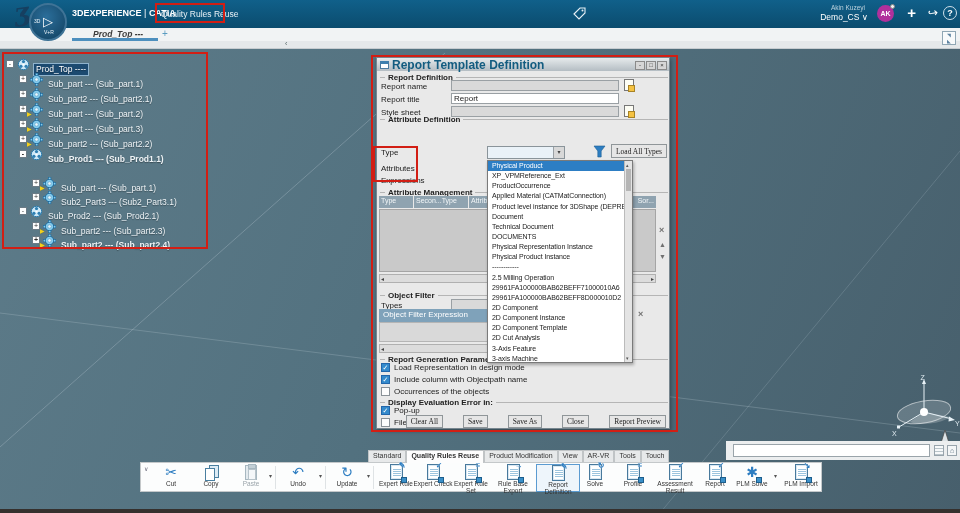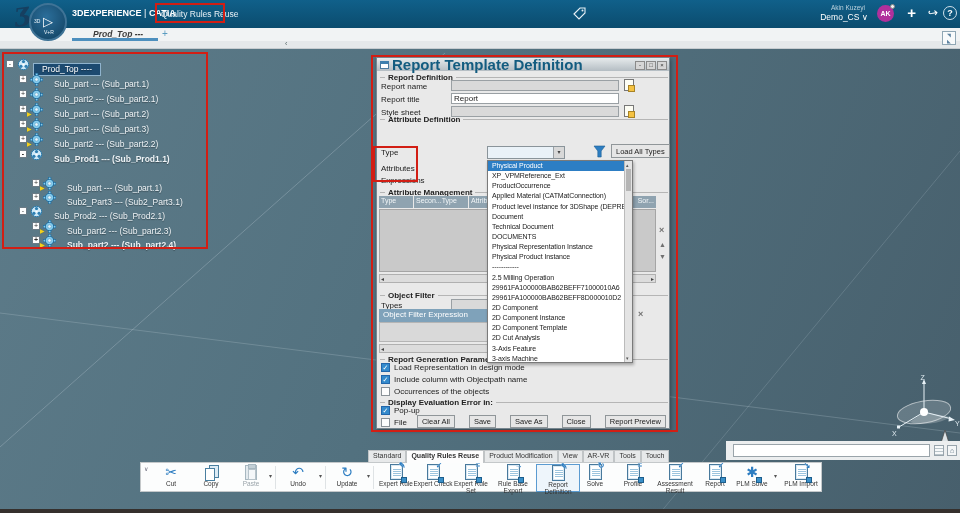--- a/index.html
+++ b/index.html
@@ -56,31 +56,31 @@
   .st-icon{position:absolute;top:4px;width:10px;height:11px;border:1px solid #98a4ac;background:#f4f6f7;}
   .st-icon.i1{left:208px;background:repeating-linear-gradient(#f7f9fa 0 2px,#b9c4ca 2px 3px);}
   .st-icon.i2{left:221px;display:flex;align-items:center;justify-content:center;font-size:7px;color:#5b7180;}
   
   #tree{position:absolute;left:0;top:0;width:300px;height:260px;z-index:10;}
   .tree-row{position:absolute;display:flex;align-items:center;gap:3px;height:13px;white-space:nowrap;}
   .expander{width:8px;height:8px;background:#fdfdfd;border:1px solid #6b7b85;color:#333;
     font-size:7px;line-height:6px;text-align:center;flex:0 0 8px;}
   .node-icon{position:relative;width:13px;height:13px;flex:0 0 13px;}
   .inst-arrow{position:absolute;left:-3px;bottom:-2px;font-size:6px;color:#f2cf1f;text-shadow:0 0 1px #6b6b14;}
-  .tree-label{font-size:8.5px;color:#eef3f6;text-shadow:0 1px 1px rgba(0,0,0,.35);padding:0 8px;line-height:11px;margin-top:12px;}
+  .tree-label{font-size:8.5px;color:#eef3f6;text-shadow:0 1px 1px rgba(0,0,0,.35);padding:0 2px;line-height:11px;margin-top:12px;}
   .tree-label.sel{background:#1c4a70;border:1px solid #8fb3cd;color:#fff;}
   
   .anno{position:absolute;border:2px solid #d21e14;z-index:50;pointer-events:none;}
   
   #dialog{position:absolute;left:376px;top:57px;width:294px;height:372px;background:#e9e9e9;
     border:1px solid #78868f;box-shadow:1px 2px 4px rgba(0,0,0,.35);z-index:20;font-size:8px;color:#1c1c1c;}
   .dlg-title{position:absolute;left:0;top:0;width:100%;height:13px;
     background:linear-gradient(#e6eaec,#b4bdc3);display:flex;align-items:center;padding:0 2px;}
   .dlg-title .wicon{width:9px;height:8px;background:#fff;border:1px solid #4d7ba0;border-top:3px solid #3f7fae;margin:0 3px 0 1px;}
-  .dlg-title .ttext{font-size:15px;font-weight:bold;color:#135c80;flex:1;}
+  .dlg-title .ttext{font-size:12px;font-weight:bold;color:#135c80;flex:1;}
   .winbtn{width:10px;height:9px;background:#d6d6d6;border:1px solid #8a8a8a;font-size:6px;line-height:7px;
     text-align:center;color:#333;margin-left:1px;}
   .grp-head{position:absolute;display:flex;align-items:center;width:288px;left:3px;}
   .grp-head::before{content:"";width:5px;border-top:1px solid #b5b5b5;margin-right:3px;}
   .grp-head::after{content:"";flex:1;border-top:1px solid #b5b5b5;margin-left:3px;}
   .grp-head span{font-size:8px;font-weight:bold;color:#222;white-space:nowrap;}
   .fld-label{position:absolute;left:4px;font-size:8px;}
   .fld-input{position:absolute;left:74px;width:168px;height:11px;border:1px solid #9aa0a4;background:#d9d9d9;
     font-size:8px;padding:0 2px;line-height:9px;}
   .fld-input.white{background:#fff;}
@@ -89,32 +89,32 @@
   .cb-row{display:flex;align-items:center;gap:4px;height:12px;}
   .cb{width:9px;height:9px;border:1px solid #8a9298;background:#fdfdfd;flex:0 0 9px;
     font-size:7px;line-height:8px;text-align:center;color:#fff;}
   .cb.on{background:#338acc;border-color:#2266aa;}
   .cb-label{font-size:8px;white-space:nowrap;}
   .combo{position:absolute;left:110px;top:88px;width:78px;height:13px;background:#eaf2f8;border:1px solid #8a949a;}
   .combo .arrow{position:absolute;right:0;top:0;width:11px;height:11px;background:#d8d8d8;border-left:1px solid #9aa0a4;
     font-size:6px;text-align:center;line-height:10px;color:#444;}
   .funnel{position:absolute;left:216px;top:87px;}
   .btn{background:#e6e6e6;border:1px solid #909699;font-size:7.5px;padding:1px 4px;color:#222;
-    font-family:Liberation Sans, sans-serif;white-space:nowrap;}
+    font-family:Liberation Serif, serif;white-space:nowrap;}
   #load-all-types{position:absolute;left:234px;top:86px;height:14px;}
   .tbl-header{position:absolute;left:2px;top:138px;display:flex;gap:1px;}
   .tbl-header .hc{height:12px;background:#8fa3b0;color:#f2f6f8;font-size:7px;padding:1px 2px;white-space:nowrap;overflow:hidden;}
   .tbl-body{position:absolute;left:2px;top:151px;width:277px;height:63px;background:#c9c9c9;border:1px solid #a5a5a5;}
   .hscroll{position:absolute;left:2px;height:9px;background:#dcdcdc;border:1px solid #b0b0b0;
     display:flex;justify-content:space-between;font-size:6px;color:#444;line-height:8px;padding:0 1px;}
   .side-ico{position:absolute;left:282px;font-size:9px;color:#707070;font-weight:bold;line-height:9px;}
   .expr-bar{position:absolute;left:2px;top:251px;width:254px;height:13px;background:#7fa2ba;color:#fff;
     font-size:8px;line-height:12px;padding:0 4px;}
   .of-list{position:absolute;left:2px;top:264px;width:254px;height:20px;background:#d9d9d9;border:1px solid #b5b5b5;}
-  .dlg-buttons{position:absolute;right:3px;top:357px;display:flex;gap:14px;}
+  .dlg-buttons{position:absolute;right:3px;top:357px;display:flex;gap:20px;}
   
   #dropdown{position:absolute;left:487px;top:160px;width:146px;height:203px;background:#fff;
     border:1px solid #7a7a7a;z-index:40;box-shadow:1px 2px 3px rgba(0,0,0,.3);}
   .dd-item{height:10.15px;font-size:7px;line-height:10px;padding:0 3px 0 4px;white-space:nowrap;
     overflow:hidden;color:#222;width:138px;letter-spacing:-0.1px;}
   .dd-item.sel{background:#2d7ec4;color:#fff;}
   .dd-scroll{position:absolute;right:0;top:0;width:8px;height:100%;background:#e4e4e4;border-left:1px solid #bbb;
     font-size:5px;color:#555;text-align:center;}
   .dd-scroll .up{position:absolute;top:1px;left:1px;}
   .dd-scroll .dn{position:absolute;bottom:1px;left:1px;}

